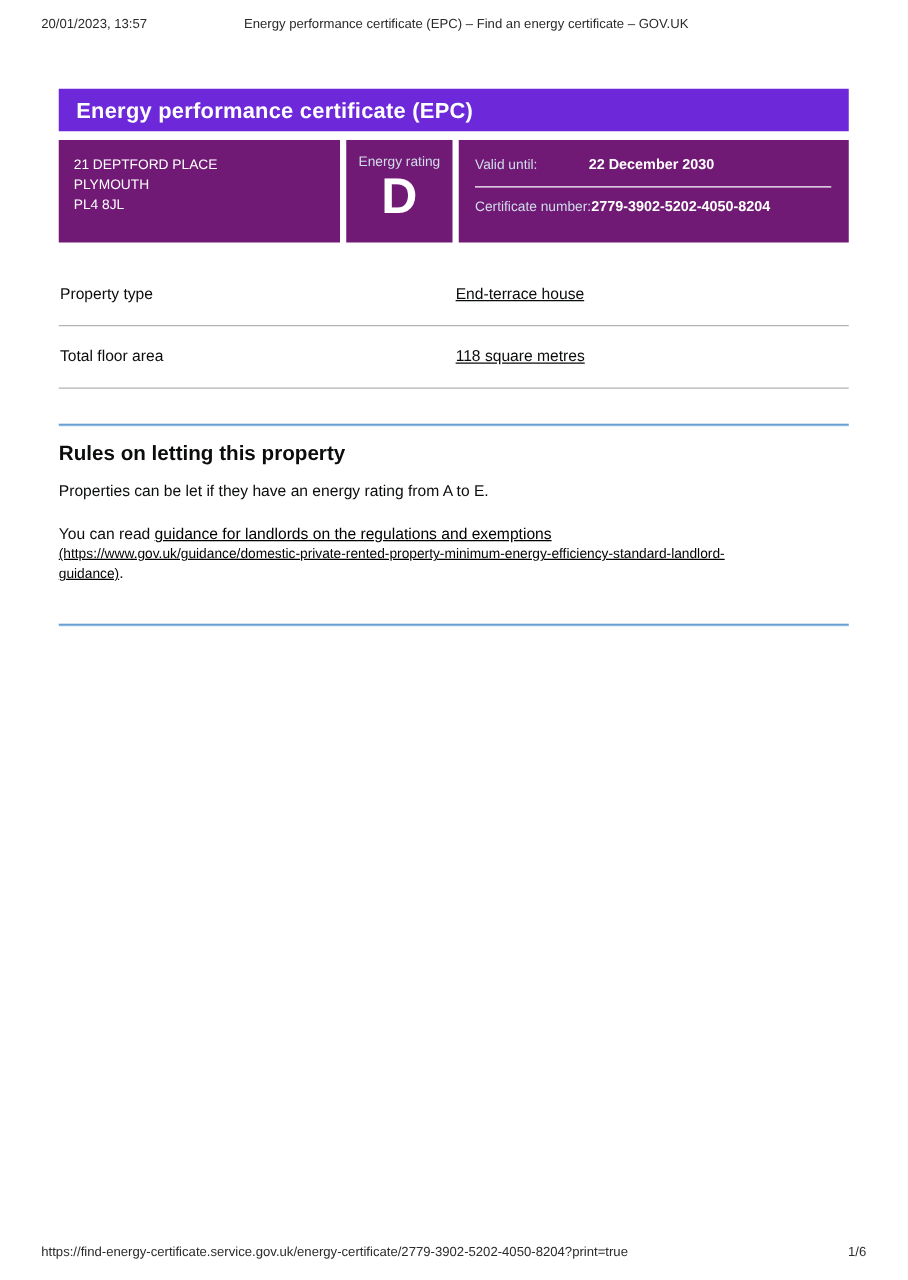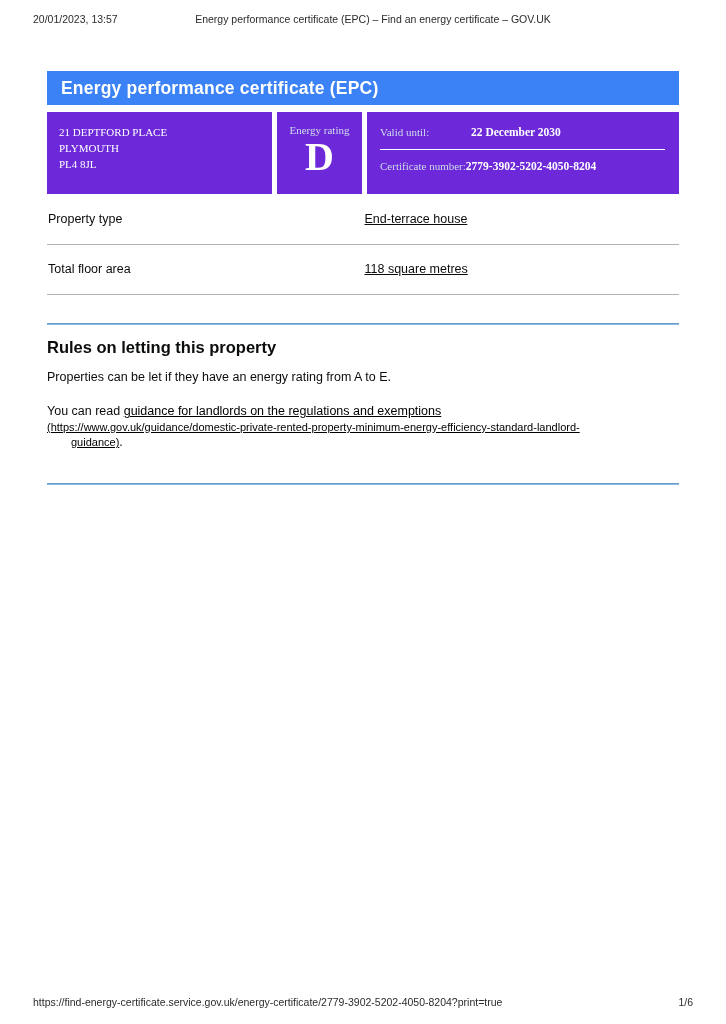--- a/index.html
+++ b/index.html
@@ -20,48 +20,48 @@
   .print-header .doc-title { position: absolute; left: 80px; right: 60px; top: 0; text-align: center; }
   .print-footer {
     position: absolute; bottom: 16px; left: 33px; right: 33px;
     display: flex; justify-content: space-between;
     font-size: 10.5px; color: #2b2b2b;
   }
   
   .page { position: absolute; top: 71px; left: 47px; width: 632px; }
 
   .title-bar {
-    background: #3b82f6; color: #ffffff;
+    background: #6d28d9; color: #ffffff;
     height: 34px; line-height: 34px;
     padding-left: 14px;
     font-size: 17.5px; font-weight: bold;
     letter-spacing: 0.2px;
   }
 
   .summary-banner {
     margin-top: 7px;
     display: flex; column-gap: 5px;
     height: 82px;
   }
-  .summary-banner .cell { background: #6d28d9; color: #ffffff; font-family: Liberation Serif, serif; }
+  .summary-banner .cell { background: #701a75; color: #ffffff; }
   .muted { color: #cfdde9; }
   .addr-cell { width: 225px; padding: 13px 12px; font-size: 11px; line-height: 1.45; }
   .rating-cell { width: 85px; text-align: center; padding-top: 12px; }
   .rating-cell .rating-label { font-size: 11px; }
   .rating-cell .rating-letter { font-size: 40px; font-weight: bold; line-height: 1.0; margin-top: 1px; }
   .valid-cell { flex: 1; padding: 13px 14px 10px 13px; font-size: 11px; }
   .kv-row { display: flex; line-height: 1.3; }
   .kv-row .k { width: 91px; flex: 0 0 91px; }
   .kv-row .v { font-weight: bold; font-size: 11.5px; color: #ffffff; }
   .valid-cell hr.white-rule {
     border: none; border-top: 1px solid #ffffff;
     margin: 9px 0 9px 0;
   }
 
-  .prop-table { margin-top: 1px; }
+  .prop-table { margin-top: 17px; }
   .prop-row {
     display: grid; grid-template-columns: 50% 50%;
     padding: 17px 0 18px 1px;
     border-bottom: 1px solid #b1b4b6;
     font-size: 12.5px;
   }
   .prop-row .val { padding-left: 1px; text-decoration: underline; }
 
   .section-rule {
     border: none; height: 2px;
@@ -69,21 +69,21 @@
     margin-top: 28px;
   }
   .section-heading {
     margin-top: 13px;
     font-size: 16.5px; font-weight: bold;
   }
   .para { margin-top: 12px; font-size: 12.5px; line-height: 1.3; }
   .para-links { margin-top: 19px; font-size: 12.5px; line-height: 1.26; }
   a.link { color: #000000; text-decoration: underline; cursor: pointer; }
   .url-line { display: block; font-size: 11px; line-height: 1.38; }
-  .url-inline { font-size: 11px; margin-left: 24px; }
+  .url-inline { font-size: 11px; }
   .bottom-rule { margin-top: 32px; }
 </style>
 </head>
 <body>
 
 <div class="print-header">
   <span class="timestamp">20/01/2023, 13:57</span>
   <span class="doc-title">Energy performance certificate (EPC) – Find an energy certificate – GOV.UK</span>
 </div>
 

